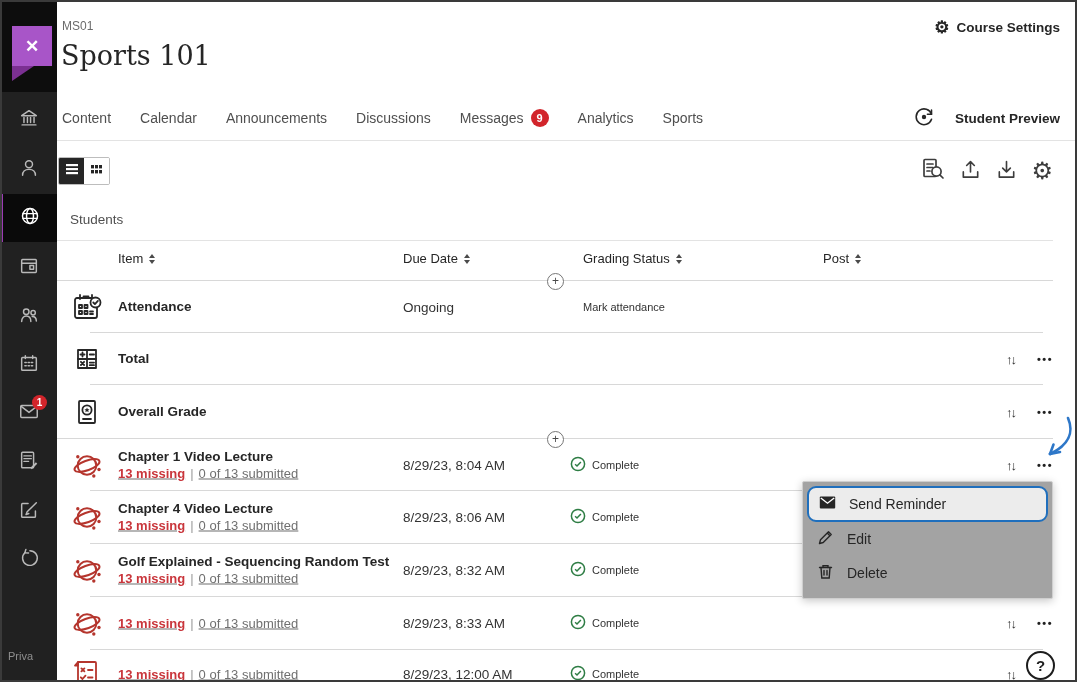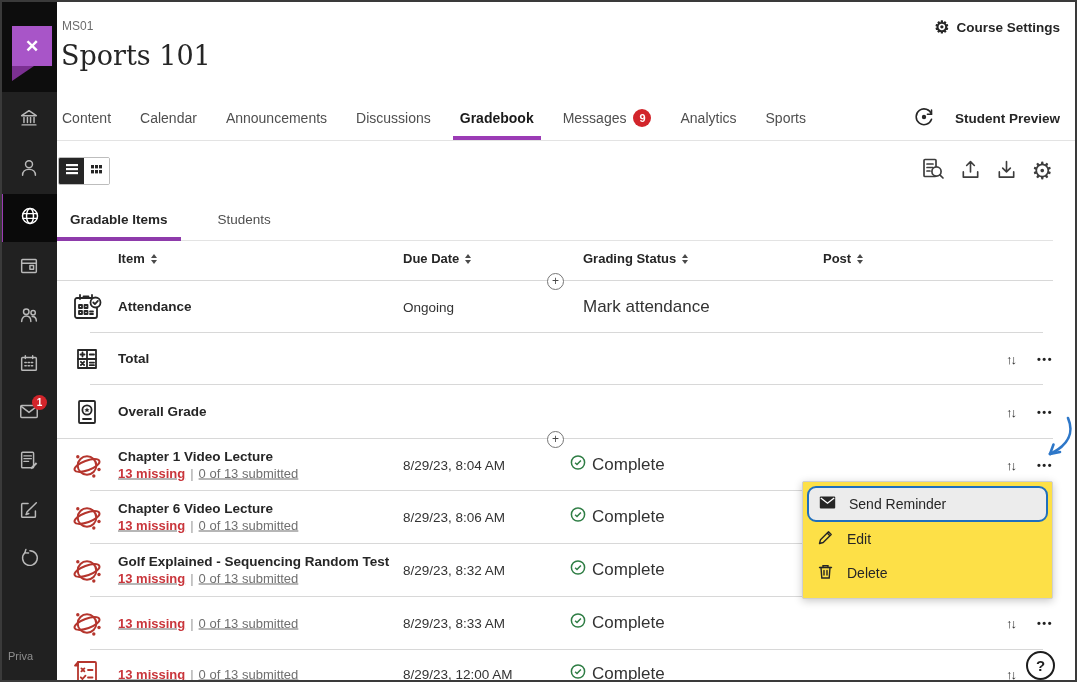--- a/index.html
+++ b/index.html
@@ -49,48 +49,48 @@
   .gb-gear{font-size:24px;line-height:1;color:#3d3d3d;cursor:pointer;}
   .icon-btn{cursor:pointer;display:flex;align-items:center;}
 
   
   .subtabs{position:absolute;left:57px;right:24px;top:198px;height:42px;border-bottom:1px solid #e3e3e3;display:flex;gap:24px;}
   .subtab{display:flex;align-items:center;padding:0 13px;font-size:13.5px;color:#4f4f4f;position:relative;cursor:pointer;}
   .subtab.active{color:#262626;font-weight:700;}
   .subtab.active::after{content:"";position:absolute;left:0;right:0;bottom:-1px;height:4px;background:#8e3bab;}
 
   
-  .thead{position:absolute;left:57px;right:24px;top:248px;height:26px;font-size:13px;font-weight:700;color:#262626;}
+  .thead{position:absolute;left:57px;right:24px;top:248px;height:26px;font-size:13px;font-weight:400;color:#262626;}
   .th{position:absolute;top:3px;display:flex;align-items:center;}
   .carets{display:inline-flex;flex-direction:column;gap:2px;margin-left:6px;}
   .carets i{width:0;height:0;border-left:3.5px solid transparent;border-right:3.5px solid transparent;}
   .carets .up{border-bottom:4.5px solid #4a4a4a;}
   .carets .dn{border-top:4.5px solid #4a4a4a;}
 
   .plusline{position:absolute;left:57px;right:24px;border-top:1px solid #d8d8d8;}
   .pluscirc{position:absolute;left:547px;width:15px;height:15px;border:1px solid #767676;border-radius:50%;background:#fff;
     color:#4a4a4a;font-size:12px;line-height:14px;text-align:center;cursor:pointer;z-index:1;}
   .rowdiv{position:absolute;left:90px;right:34px;border-top:1px solid #d8d8d8;}
 
   .row{position:absolute;left:57px;right:24px;}
   .ric{position:absolute;left:13px;top:50%;transform:translateY(-50%);width:34px;height:34px;}
   .ric svg{stroke-linecap:round;stroke-linejoin:round;}
   .cell-item{position:absolute;left:61px;top:50%;transform:translateY(-50%);}
   .iname{font-size:13.5px;font-weight:600;color:#262626;line-height:16px;}
   .isub{font-size:13px;line-height:16px;color:#6f6f6f;margin-top:1px;text-decoration:underline;}
   .missing{color:#c9353b;font-weight:700;}
   .sep{margin:0 5px;color:#9a9a9a;}
   .cell-due{position:absolute;left:346px;top:50%;transform:translateY(-50%);font-size:13.5px;color:#333;}
-  .cell-status{position:absolute;left:513px;top:50%;transform:translateY(-50%);display:flex;align-items:flex-start;gap:6px;font-size:17px;color:#333;}
+  .cell-status{position:absolute;left:513px;top:50%;transform:translateY(-50%);display:flex;align-items:center;gap:6px;font-size:11px;color:#333;}
   .cell-status.noicon{left:526px;}
   .act-sort{position:absolute;right:38px;top:50%;transform:translateY(-50%);font-size:13px;letter-spacing:-2px;color:#2a2a2a;cursor:pointer;}
   .act-dots{position:absolute;right:0;top:50%;transform:translateY(-50%);font-size:11px;font-weight:700;letter-spacing:1.5px;color:#1f1f1f;cursor:pointer;}
 
   
-  .cmenu{position:absolute;left:802px;top:481px;width:251px;background:#fde047;border:1px solid #cfcfcf;border-radius:2px;
+  .cmenu{position:absolute;left:802px;top:481px;width:251px;background:#a3a3a3;border:1px solid #cfcfcf;border-radius:2px;
     box-shadow:0 2px 8px rgba(0,0,0,.22);padding:4px 4px 8px 4px;box-sizing:border-box;z-index:10;}
   .citem{height:34px;display:flex;align-items:center;gap:13px;padding-left:10px;font-size:14px;color:#262626;cursor:pointer;}
   .citem.hl{background:#ececec;border:2px solid #1f6fbd;border-radius:9px;box-sizing:border-box;height:36px;}
   .citem svg{flex:0 0 auto;}
 
   
   .arrow{position:absolute;left:1038px;top:415px;z-index:11;}
   .help-btn{position:absolute;left:1026px;top:651px;width:29px;height:29px;border:2.5px solid #1d1d1d;border-radius:50%;background:#fff;
     display:flex;align-items:center;justify-content:center;font-size:15px;font-weight:700;color:#1d1d1d;cursor:pointer;z-index:12;box-sizing:border-box;}
 </style>
@@ -189,23 +189,20 @@
       <span>Content</span>
     </div>
   <div class="tab">
       <span>Calendar</span>
     </div>
   <div class="tab">
       <span>Announcements</span>
     </div>
   <div class="tab">
       <span>Discussions</span>
-    </div>
-  <div class="tab active">
-      <span>Gradebook</span>
     </div>
   <div class="tab">
     <span>Messages</span>
     <span class="msg-badge">9</span>
   </div>
   <div class="tab">
       <span>Analytics</span>
     </div>
   <div class="tab">
       <span>Sports</span>
@@ -261,23 +258,20 @@
           <path d="M12 3.8 V14.3 M8 10.5 L12 14.5 L16 10.5"></path>
           <path d="M4.5 14.5 V20 H19.5 V14.5"></path>
         </svg></span>
     </span>
   <span class="gb-gear icon-btn">
       <span>⚙</span>
     </span>
 </div>
 
 <div class="subtabs">
-  <div class="subtab active">
-      <span>Gradable Items</span>
-    </div>
   <div class="subtab">
       <span>Students</span>
     </div>
 </div>
 
 <div class="thead">
   <div class="th" style="left:61px;">
       <span>Item</span>
       <span class="carets">
         <i class="up"></i>
@@ -400,21 +394,21 @@
   <span class="ric"><svg width="34" height="34" viewBox="0 0 34 34" fill="none" stroke="#b5352d" stroke-width="2">
         <circle cx="17" cy="17.5" r="9.3"></circle>
         <g transform="rotate(-20 17 17.5)">
           <ellipse cx="17" cy="17.5" rx="13.2" ry="4.8"></ellipse>
         </g>
         <circle cx="7.8" cy="8.8" r="1.7" fill="#b5352d" stroke="none"></circle>
         <circle cx="29" cy="21.5" r="1.7" fill="#b5352d" stroke="none"></circle>
         <circle cx="23.8" cy="28" r="1.7" fill="#b5352d" stroke="none"></circle>
       </svg></span>
   <div class="cell-item">
-    <div class="iname">Chapter 6 Video Lecture</div>
+    <div class="iname">Chapter 4 Video Lecture</div>
     <div class="isub"><span class="missing">13 missing</span><span class="sep">|</span><span>0 of 13 submitted</span></div>
   </div>
   <div class="cell-due">8/29/23, 8:06 AM</div>
   <div class="cell-status">
     <span><svg width="16" height="16" viewBox="0 0 16 16" fill="none" stroke="#2e7d44" stroke-width="1.5">
           <circle cx="8" cy="8" r="6.6"></circle>
           <path d="M5.1 8.2 L7 10 L10.9 5.9"></path>
         </svg></span>
     <span>Complete</span>
   </div>

